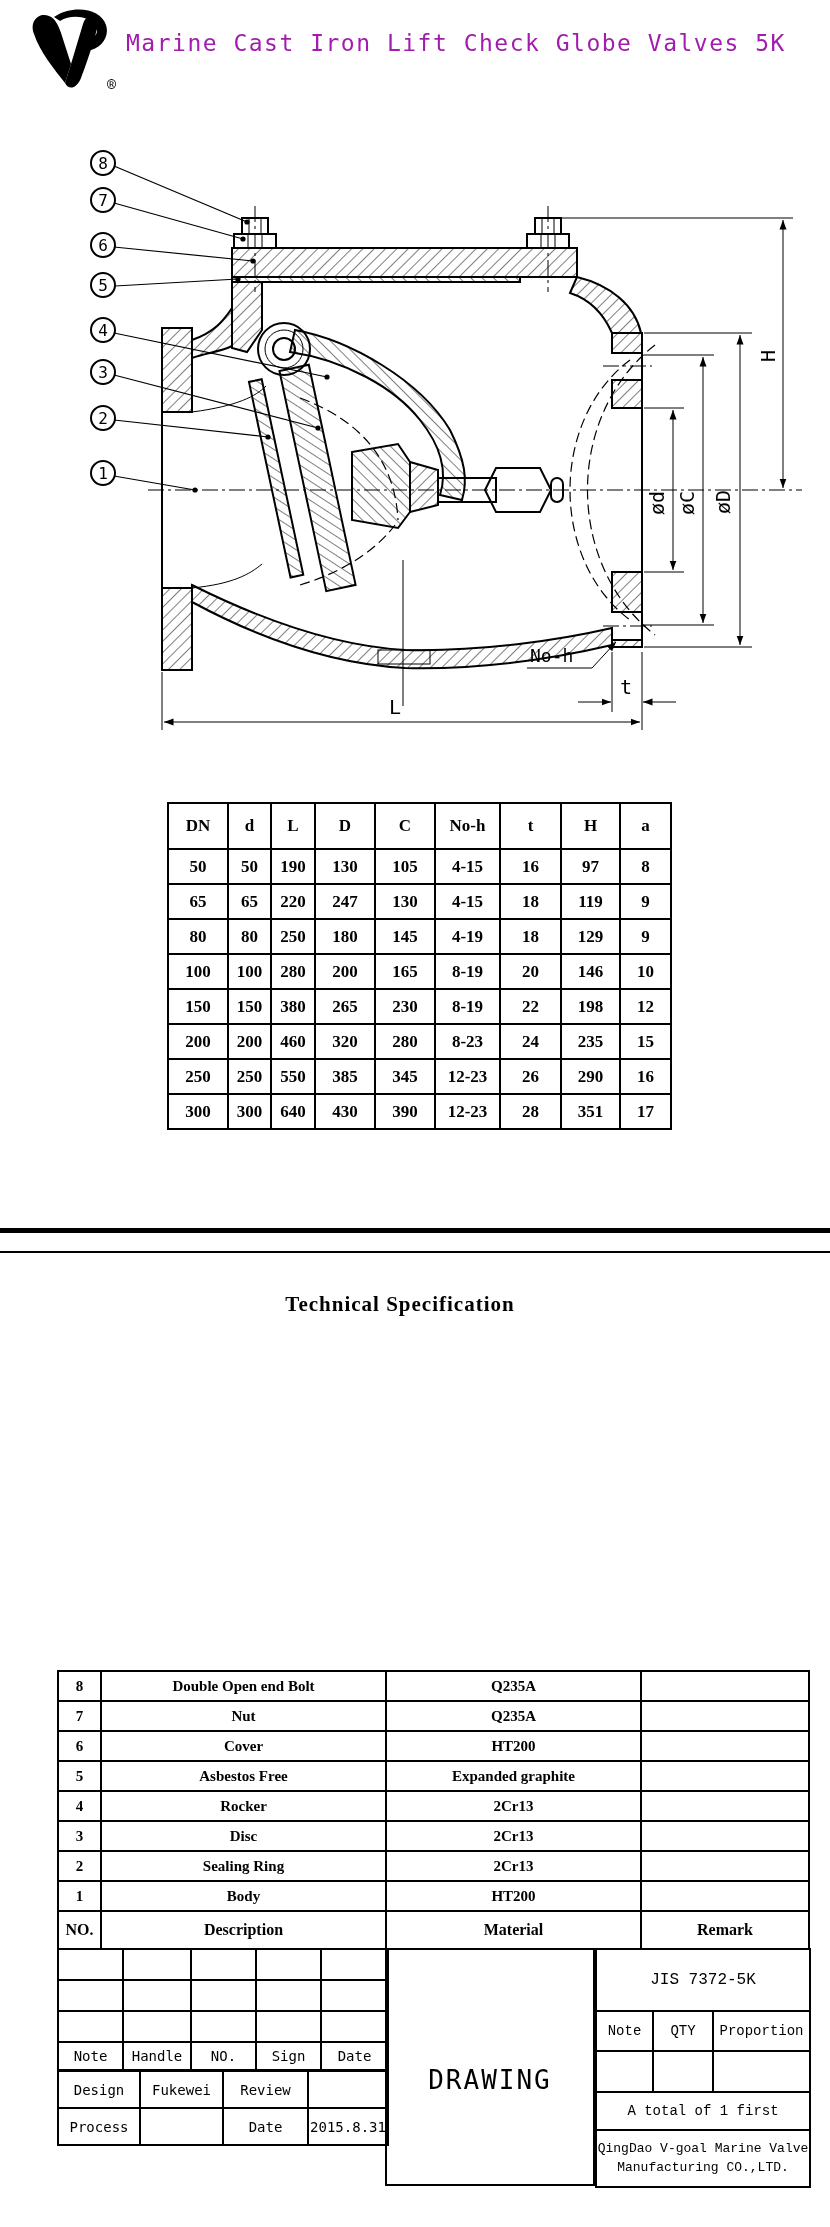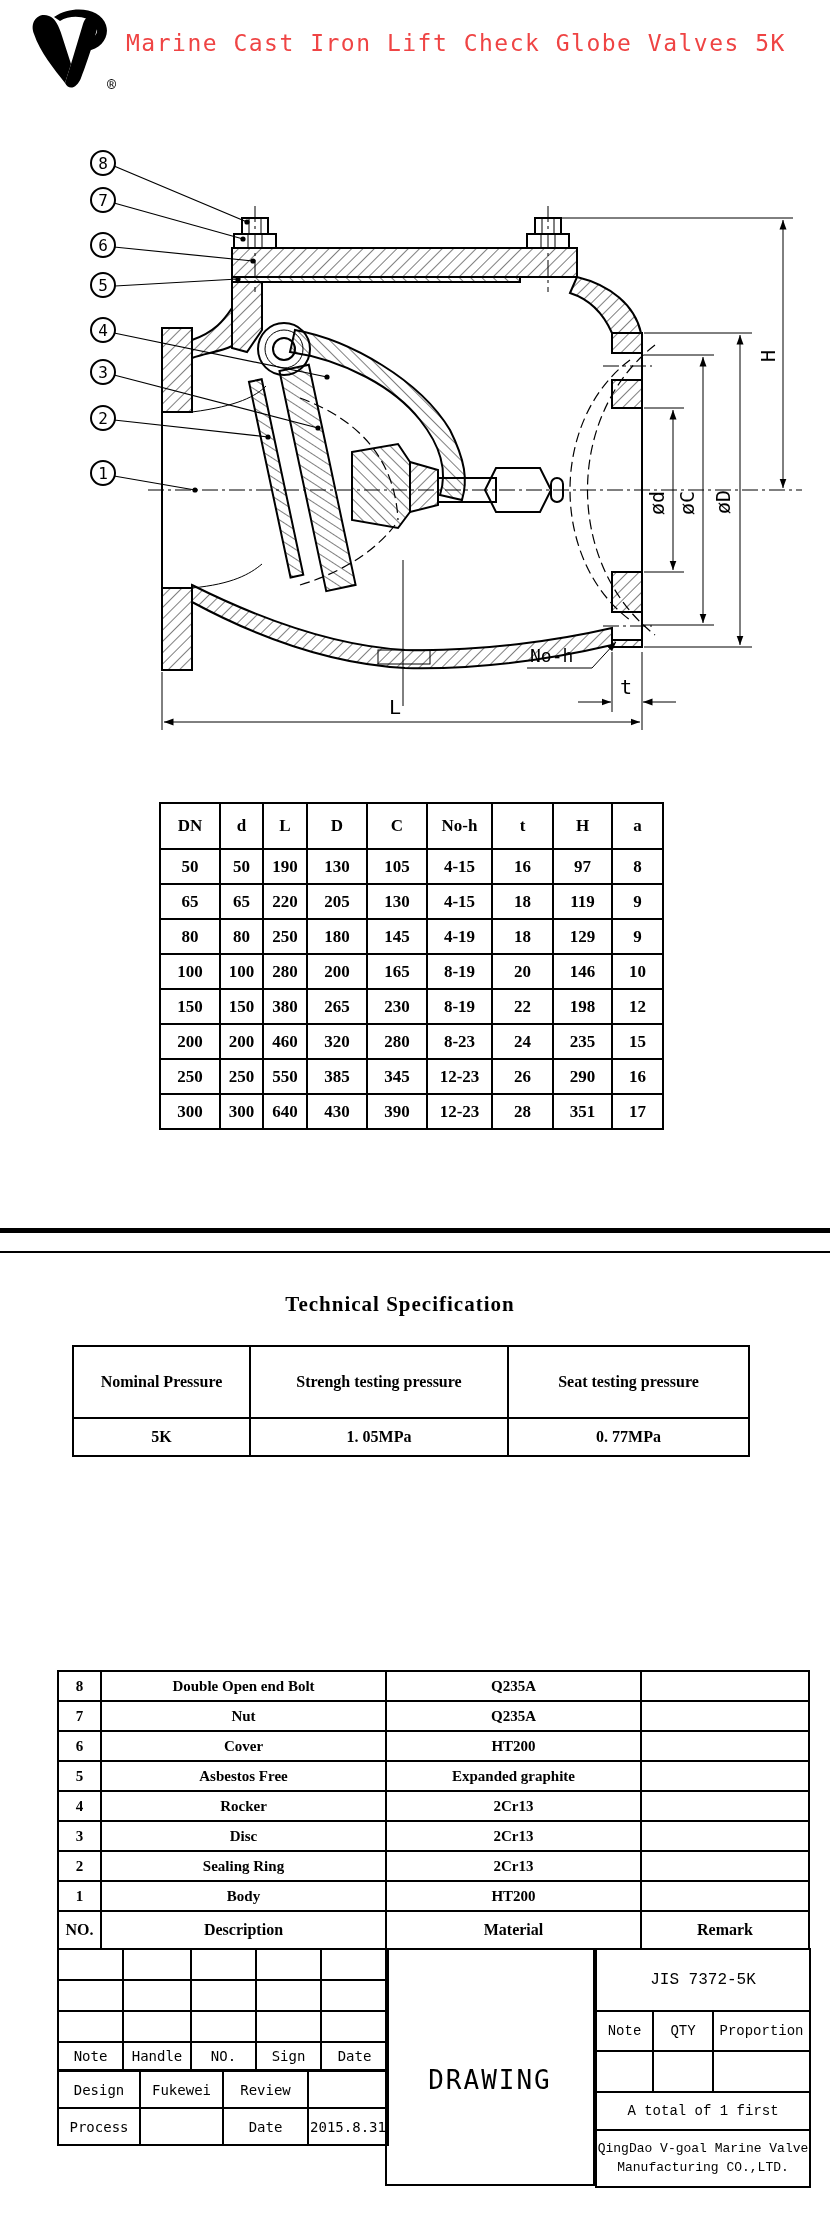--- a/index.html
+++ b/index.html
@@ -1,35 +1,35 @@
 <!DOCTYPE html>
 <html><head>
 <meta charset="utf-8">
 <style>
   html,body{margin:0;padding:0;background:#fff;}
   #page{position:relative;width:830px;height:2227px;background:#fff;color:#000;overflow:hidden;}
   .tblf{font-family:"Liberation Serif", serif;font-weight:bold;}
   #title{position:absolute;left:126px;top:30px;width:700px;font-family:"DejaVu Sans Mono",monospace;
-         font-size:23px;letter-spacing:1.5px;color:#ef4444;white-space:nowrap;}
+         font-size:23px;letter-spacing:1.5px;color:#a21caf;white-space:nowrap;}
   
   svg text{font-family:"DejaVu Sans Mono",monospace;fill:#000;}
   .o2{fill:none;stroke:#000;stroke-width:2;}
   .thin{fill:none;stroke:#000;stroke-width:1;}
   .cl{fill:none;stroke:#000;stroke-width:1;stroke-dasharray:16 4 3 4;}
   .dash{fill:none;stroke:#000;stroke-width:1.2;stroke-dasharray:10 5;}
   .ld{stroke:#000;stroke-width:1.2;}
   .dim{stroke:#000;stroke-width:1;fill:none;}
   .hA{fill:url(#hA);stroke:#000;stroke-width:2;}
   .hB{fill:url(#hB);stroke:#000;stroke-width:2;}
   .callout-num{font-size:16px;text-anchor:middle;}
   .dimlab{font-size:20px;text-anchor:middle;}
   
   table{border-collapse:collapse;table-layout:fixed;position:absolute;}
   td{border:2px solid #000;text-align:center;vertical-align:middle;padding:0;overflow:hidden;}
-  #dim-table{left:159px;top:802px;width:503px;border-radius:19px;}
+  #dim-table{left:167px;top:802px;width:503px;border-radius:19px;}
   #dim-table td{font-size:17px;height:33px;}
   #dim-table thead td{height:44px;}
   #sep-thick{position:absolute;left:0;top:1228px;width:830px;height:5px;background:#000;}
   #sep-thin{position:absolute;left:0;top:1251px;width:830px;height:2px;background:#000;}
   #spec-title{position:absolute;left:0;top:1292px;width:800px;text-align:center;font-size:21px;letter-spacing:1px;}
   #spec-table{left:72px;top:1345px;width:676px;}
   #spec-table td{font-size:16px;}
   #spec-table tr.hd td{height:70px;}
   #spec-table tr.vl td{height:36px;}
   #parts-table{left:57px;top:1670px;width:751px;}
@@ -263,21 +263,21 @@
           <td>105</td>
           <td>4-15</td>
           <td>16</td>
           <td>97</td>
           <td>8</td>
         </tr>
         <tr>
           <td>65</td>
           <td>65</td>
           <td>220</td>
-          <td>205</td>
+          <td>247</td>
           <td>130</td>
           <td>4-15</td>
           <td>18</td>
           <td>119</td>
           <td>9</td>
         </tr>
         <tr>
           <td>80</td>
           <td>80</td>
           <td>250</td>
@@ -343,39 +343,20 @@
           <td>351</td>
           <td>17</td>
         </tr>
       </tbody>
   </table>
 
   <div id="sep-thick"></div>
   <div id="sep-thin"></div>
 
   <div id="spec-title" class="tblf">Technical Specification</div>
-  <table id="spec-table" class="tblf">
-    <colgroup>
-        <col style="width:177px">
-        <col style="width:258px">
-        <col style="width:241px">
-      </colgroup>
-    <tbody>
-        <tr class="hd">
-      <td>Nominal Pressure</td>
-      <td>Strengh testing pressure</td>
-      <td>Seat testing pressure</td>
-    </tr>
-    <tr class="vl">
-      <td>5K</td>
-      <td>1. 05MPa</td>
-      <td>0. 77MPa</td>
-    </tr>
-  </tbody>
-    </table>
 
   <table id="parts-table" class="tblf">
     <colgroup>
         <col style="width:43px">
         <col style="width:285px">
         <col style="width:255px">
         <col style="width:168px">
       </colgroup>
     <tbody>
         <tr>

